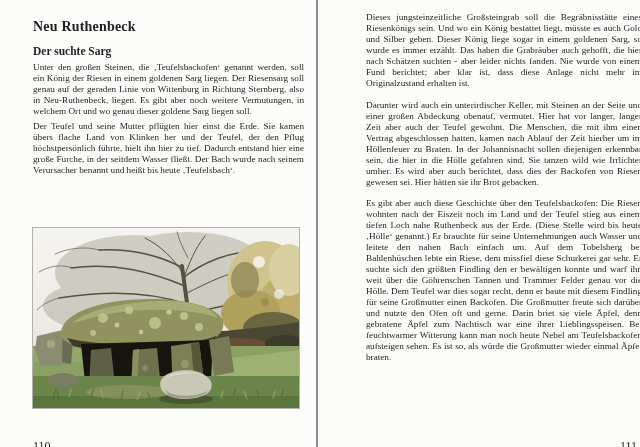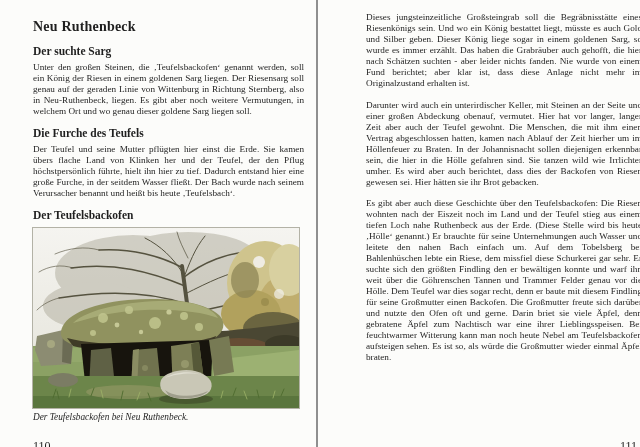--- a/index.html
+++ b/index.html
@@ -33,24 +33,22 @@
 
 <div class="spread">
   <div class="divider"></div>
 
   <section class="page page-left">
     <h1 class="chapter">Neu Ruthenbeck</h1>
 
     <h2 class="sect">Der suchte Sarg</h2>
     <p class="body">Unter den großen Steinen, die ‚Teufelsbackofen‘ genannt werden, soll ein König der Riesen in einem goldenen Sarg liegen. Der Riesensarg soll genau auf der geraden Linie von Wittenburg in Richtung Sternberg, also in Neu-Ruthenbeck, liegen. Es gibt aber noch weitere Vermutungen, in welchem Ort und wo genau dieser goldene Sarg liegen soll.</p>
 
-    <h2 class="sect">Die Furche des Teufels</h2>
     <p class="body">Der Teufel und seine Mutter pflügten hier einst die Erde. Sie kamen übers flache Land von Klinken her und der Teufel, der den Pflug höchstpersönlich führte, hielt ihn hier zu tief. Dadurch entstand hier eine große Furche, in der seitdem Wasser fließt. Der Bach wurde nach seinem Verursacher benannt und heißt bis heute ‚Teufelsbach‘.</p>
 
-    <h2 class="sect">Der Teufelsbackofen</h2>
 
     <figure class="photo">
       <svg viewBox="0 0 266 180" preserveAspectRatio="none" aria-hidden="true">
         <defs>
           <linearGradient id="sky" x1="0" y1="0" x2="0" y2="1">
             <stop offset="0" stop-color="#f5f4f0"></stop>
             <stop offset="1" stop-color="#e9e8e0"></stop>
           </linearGradient>
         </defs>
 
@@ -155,21 +153,20 @@
         <g stroke="#9eb468" stroke-width="0.8" stroke-linecap="round">
           <path d="M36,169 l2,-8"></path>
             <path d="M70,170 l-2,-8"></path>
             <path d="M104,172 l3,-8"></path>
           <path d="M188,170 l2,-7"></path>
             <path d="M214,171 l-3,-8"></path>
             <path d="M240,170 l2,-7"></path>
         </g>
       </svg>
     </figure>
-    <figcaption class="caption">Der Teufelsbackofen bei Neu Ruthenbeck.</figcaption>
     <div class="pageno pageno-left">110</div>
   </section>
 
   <section class="page page-right">
     <p class="body">Dieses jungsteinzeitliche Großsteingrab soll die Begräbnisstätte eines Riesenkönigs sein. Und wo ein König bestattet liegt, müsste es auch Gold und Silber geben. Dieser König liege sogar in einem goldenen Sarg, so wurde es immer erzählt. Das haben die Grabräuber auch gehofft, die hier nach Schätzen suchten - aber leider nichts fanden. Nie wurde von einem Fund berichtet; aber klar ist, dass diese Anlage nicht mehr im Originalzustand erhalten ist.</p>
     <p class="body">Darunter wird auch ein unterirdischer Keller, mit Steinen an der Seite und einer großen Abdeckung obenauf, vermutet. Hier hat vor langer, langer Zeit aber auch der Teufel gewohnt. Die Menschen, die mit ihm einen Vertrag abgeschlossen hatten, kamen nach Ablauf der Zeit hierher um im Höllenfeuer zu Braten. In der Johannisnacht sollen diejenigen erkennbar sein, die hier in die Hölle gefahren sind. Sie tanzen wild wie Irrlichter umher. Es wird aber auch berichtet, dass dies der Backofen von Riesen gewesen sei. Hier hätten sie ihr Brot gebacken.</p>
     <p class="body">Es gibt aber auch diese Geschichte über den Teufelsbackofen: Die Riesen wohnten nach der Eiszeit noch im Land und der Teufel stieg aus einem tiefen Loch nahe Ruthenbeck aus der Erde. (Diese Stelle wird bis heute ‚Hölle‘ genannt.) Er brauchte für seine Unternehmungen auch Wasser und leitete den nahen Bach einfach um. Auf dem Tobelsberg bei Bahlenhüschen lebte ein Riese, dem missfiel diese Schurkerei gar sehr. Er suchte sich den größten Findling den er bewältigen konnte und warf ihn weit über die Göhrenschen Tannen und Trammer Felder genau vor die Hölle. Dem Teufel war dies sogar recht, denn er baute mit diesem Findling für seine Großmutter einen Backofen. Die Großmutter freute sich darüber und nutzte den Ofen oft und gerne. Darin briet sie viele Äpfel, denn gebratene Äpfel zum Nachtisch war eine ihrer Lieblingsspeisen. Bei feuchtwarmer Witterung kann man noch heute Nebel am Teufelsbackofen aufsteigen sehen. Es ist so, als würde die Großmutter wieder einmal Äpfel braten.</p>
     <div class="pageno pageno-right">111</div>
   </section>
 </div>

